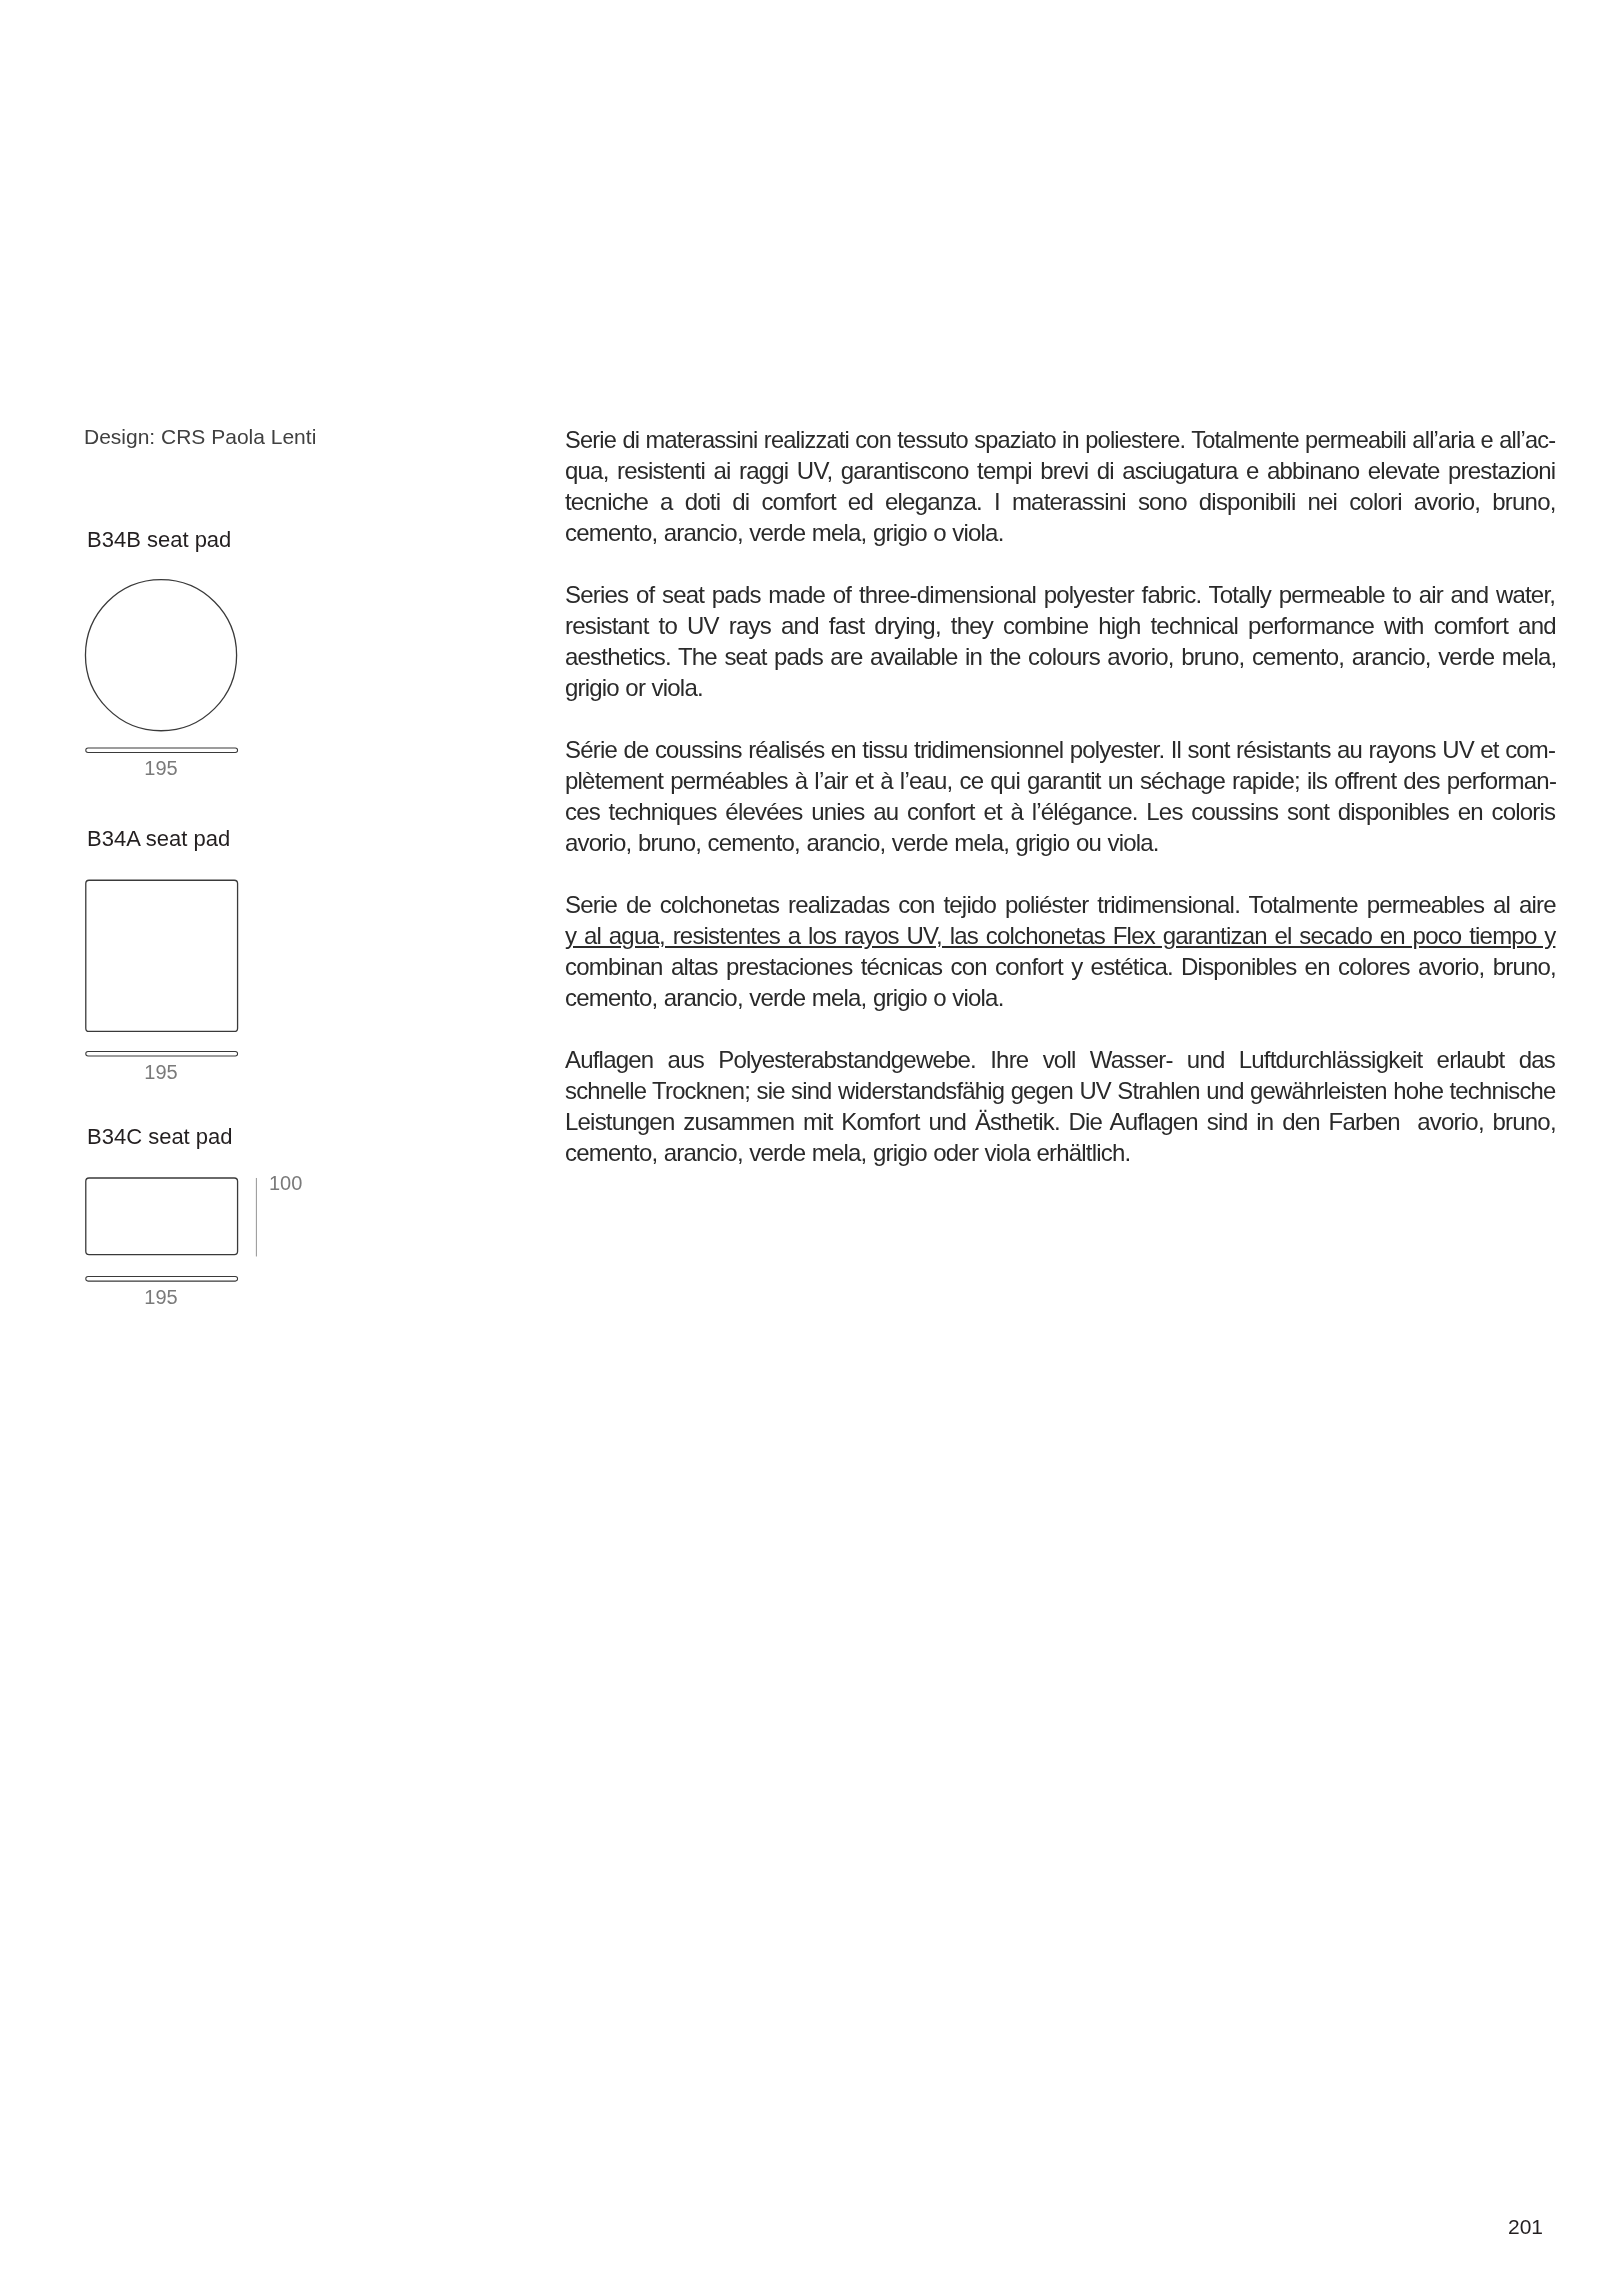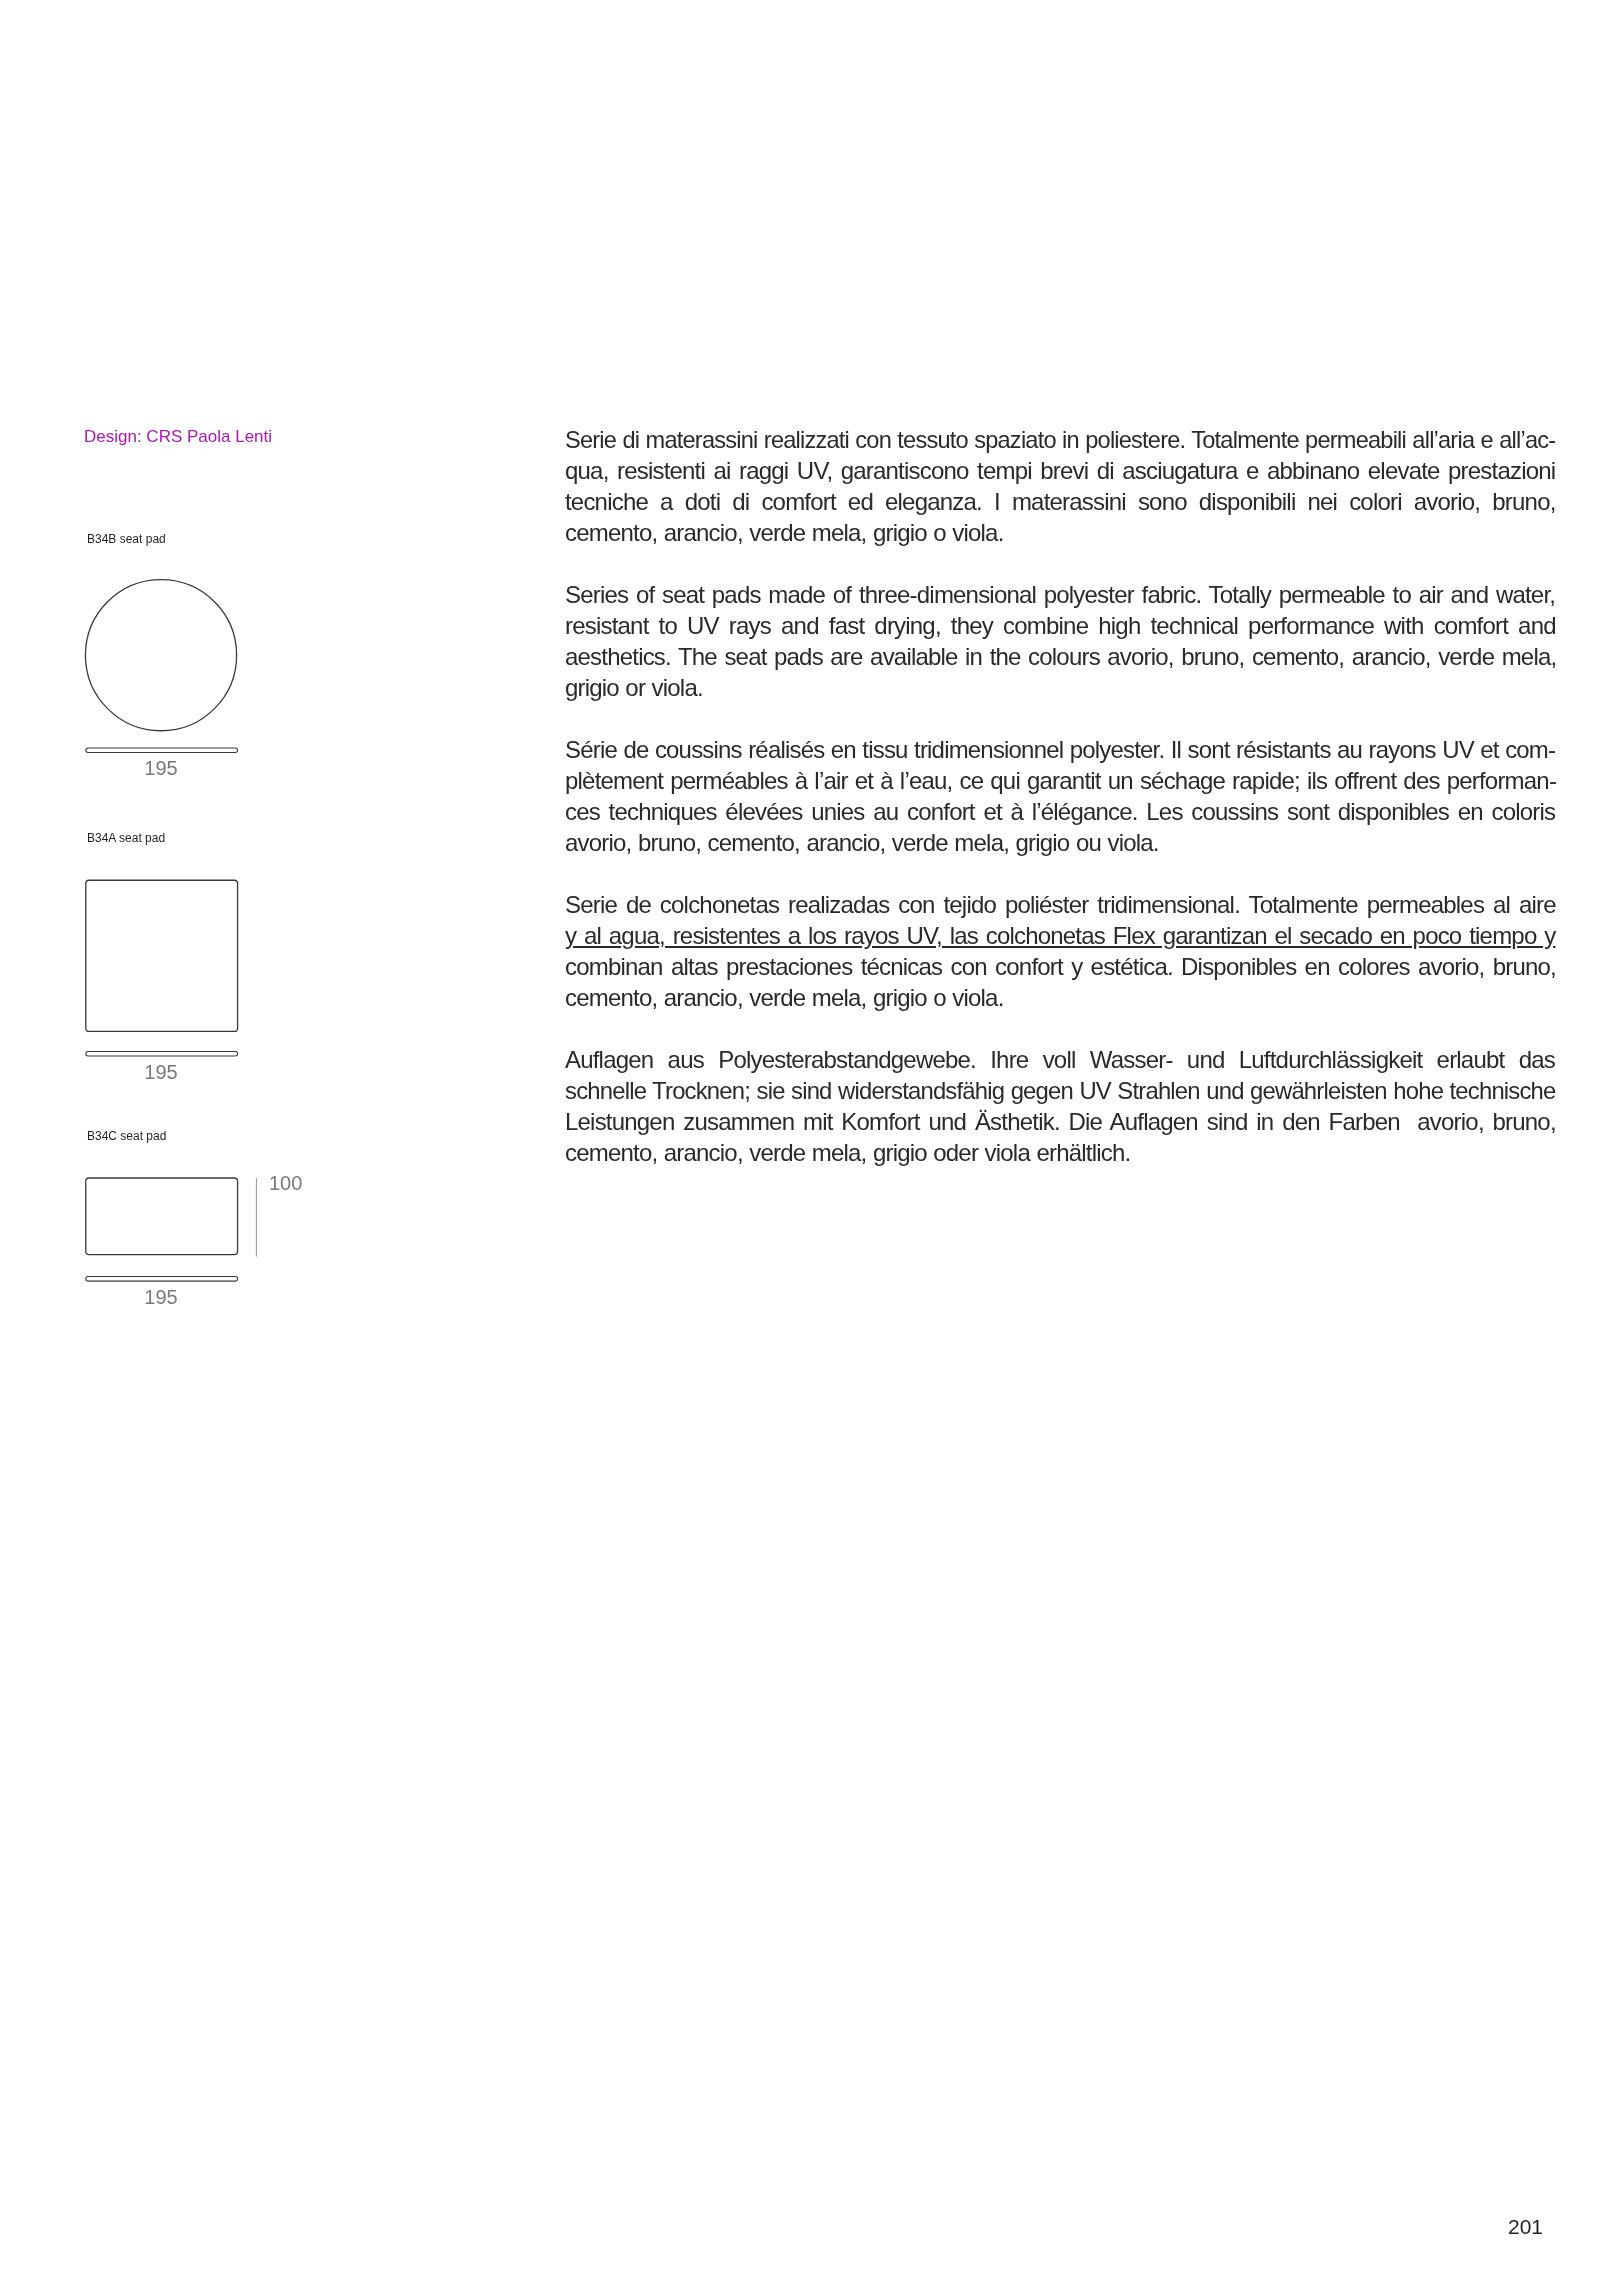--- a/index.html
+++ b/index.html
@@ -1,22 +1,22 @@
 <!DOCTYPE html>
 <html style="font-size:10.4px"><head>
 <meta charset="utf-8">
 <style>
   html, body { margin: 0; padding: 0; background: #ffffff; }
   body { width: 1622px; height: 2295px; position: relative; overflow: hidden;
          font-family: "Liberation Sans", sans-serif; color: #231f20; }
 
-  .credit { position: absolute; left: 84px; top: 426px; font-size: 17px; line-height: 21px;
-            color: #a21caf; white-space: nowrap; }
+  .credit { position: absolute; left: 84px; top: 426px; font-size: 21px; line-height: 21px;
+            color: #404040; white-space: nowrap; }
 
-  .model-label { position: absolute; left: 87px; font-size: 12px; line-height: 21px;
+  .model-label { position: absolute; left: 87px; font-size: 22px; line-height: 21px;
                  color: #231f20; white-space: nowrap; }
 
   .drawing { position: absolute; left: 0; top: 0; }
 
   .dim { position: absolute; font-size: 20px; line-height: 18px; color: #7a7a7a;
          white-space: nowrap; font-weight: normal; }
   .dim-center { width: 78px; margin-left: -39px; text-align: center; }
 
   .body-col { position: absolute; left: 565px; top: 424px; width: 979px; }
   .para { margin: 0 0 31px 0; }

